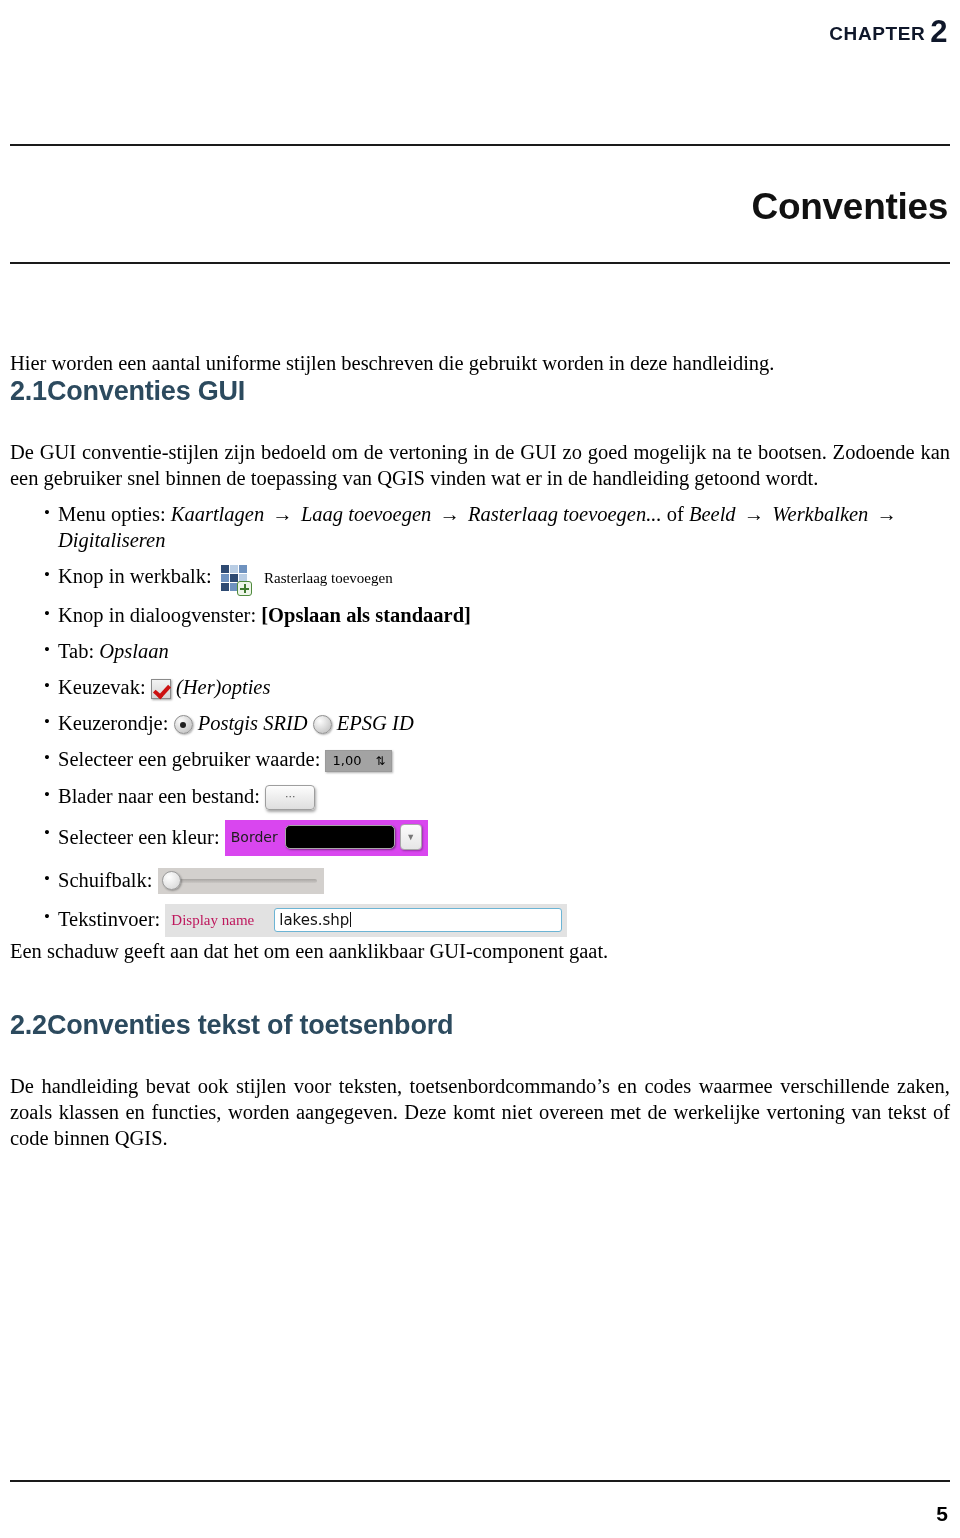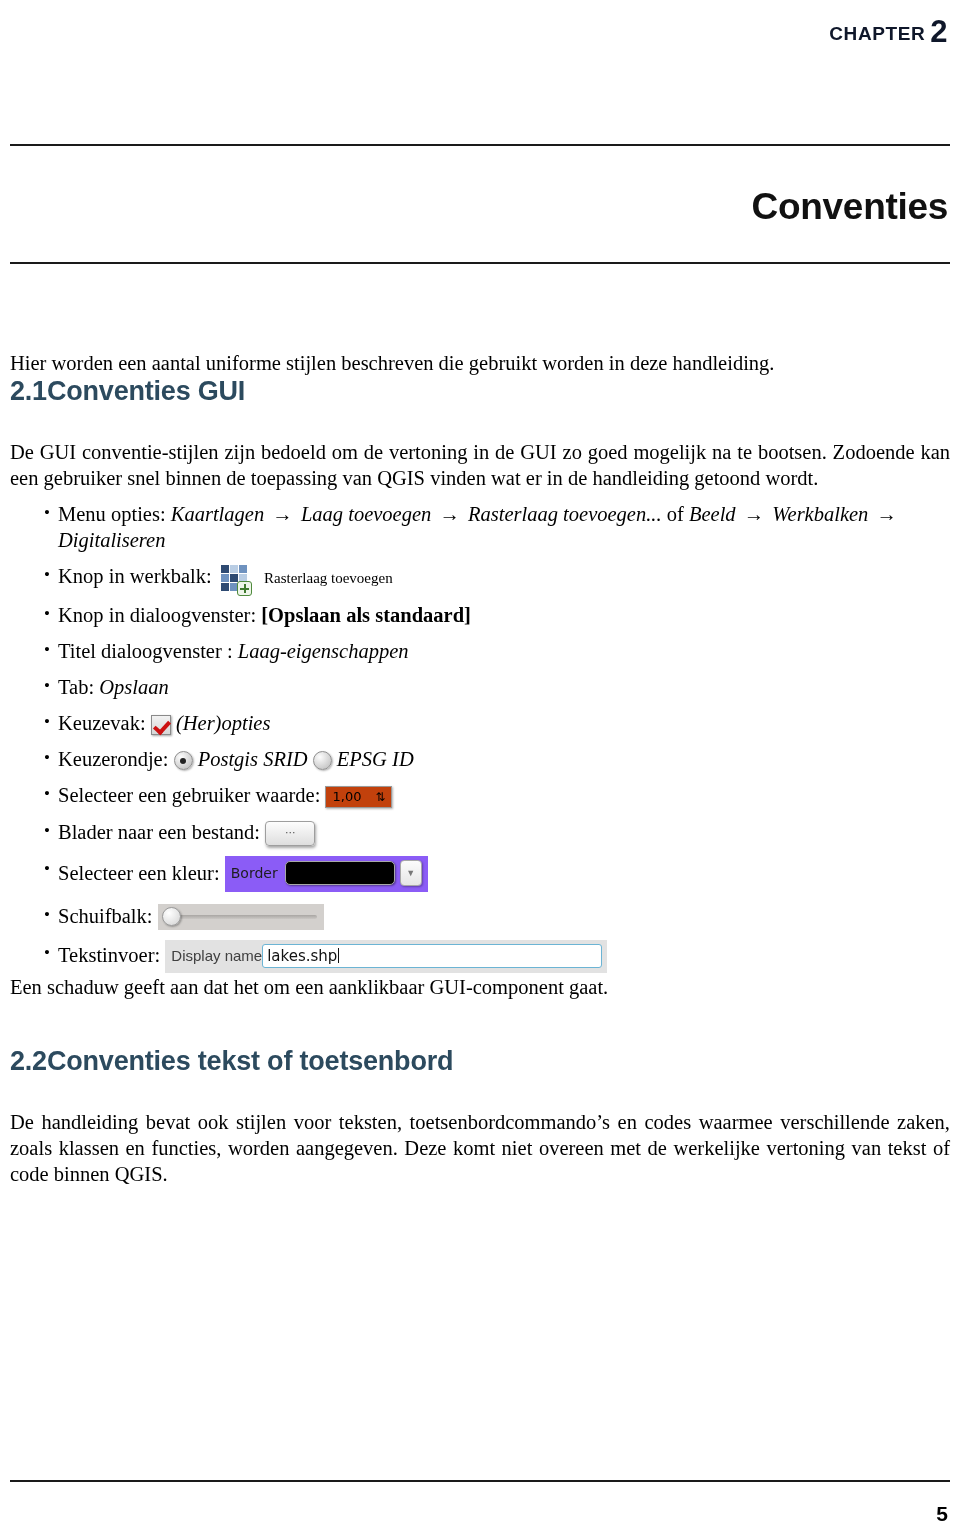--- a/index.html
+++ b/index.html
@@ -222,21 +222,21 @@
     margin: -3px 0 0 -3px;
     border-radius: 50%;
     background: #222;
   }
 
   
   .spin {
     display: inline-block;
     vertical-align: middle;
     border: 1px solid #9a9a9a;
-    background: #c2410c;
+    background: #a3a3a3;
     padding: 1px 5px 1px 6px;
     font-family: "DejaVu Sans", sans-serif;
     font-size: 13px;
     box-shadow: 1px 1px 2px rgba(0,0,0,0.3);
     white-space: nowrap;
     line-height: 18px;
   }
   .spin .arrows {
     display: inline-block;
     margin-left: 14px;
@@ -291,21 +291,21 @@
     font-family: "DejaVu Sans", sans-serif;
     font-size: 11px;
     color: #555;
     box-shadow: 1px 2px 3px rgba(0,0,0,0.35);
   }
 
   
   .colorpick {
     display: inline-block;
     vertical-align: middle;
-    background: #8b5cf6;
+    background: #d946ef;
     padding: 4px 6px 6px 6px;
     white-space: nowrap;
     line-height: 0;
   }
   .colorpick .cp-label {
     font-family: "DejaVu Sans", sans-serif;
     font-size: 14px;
     color: #1d1d1d;
     vertical-align: middle;
     line-height: 26px;
@@ -373,31 +373,31 @@
   
   .textinput {
     display: inline-block;
     vertical-align: middle;
     background: #e2e2e2;
     padding: 4px 5px 5px 6px;
     white-space: nowrap;
     line-height: 0;
   }
   .textinput .ti-label {
-    font-family: Liberation Sans, sans-serif;
+    font-family: Liberation Serif, serif;
     font-size: 15px;
-    color: #404040;
+    color: #be185d;
     vertical-align: middle;
     line-height: 22px;
-    margin-right: 0;
+    margin-right: 20px;
   }
   .textinput .ti-box {
     display: inline-block;
     vertical-align: middle;
-    width: 340px;
+    width: 288px;
     height: 24px;
     background: #ffffff;
     border: 1px solid #6cb4d4;
     border-radius: 3px;
     box-sizing: border-box;
     font-family: "DejaVu Sans", sans-serif;
     font-size: 15px;
     color: #111;
     line-height: 22px;
     padding: 0 4px;
@@ -495,24 +495,20 @@
           </span>
         </span>
         <span class="raster-label">Rasterlaag toevoegen</span>
       </li>
 
       <li class="widget-row">
         <span>Knop in dialoogvenster:</span>
         <span class="bold">[Opslaan als standaard]</span>
       </li>
 
-      <li class="widget-row">
-        <span>Titel dialoogvenster :</span>
-        <span class="it">Laag-eigenschappen</span>
-      </li>
 
       <li class="widget-row">
         <span>Tab:</span>
         <span class="it">Opslaan</span>
       </li>
 
       <li class="widget-row">
         <span>Keuzevak:</span>
         <span class="chk inline-widget"></span>
         <span class="it">(Her)opties</span>

